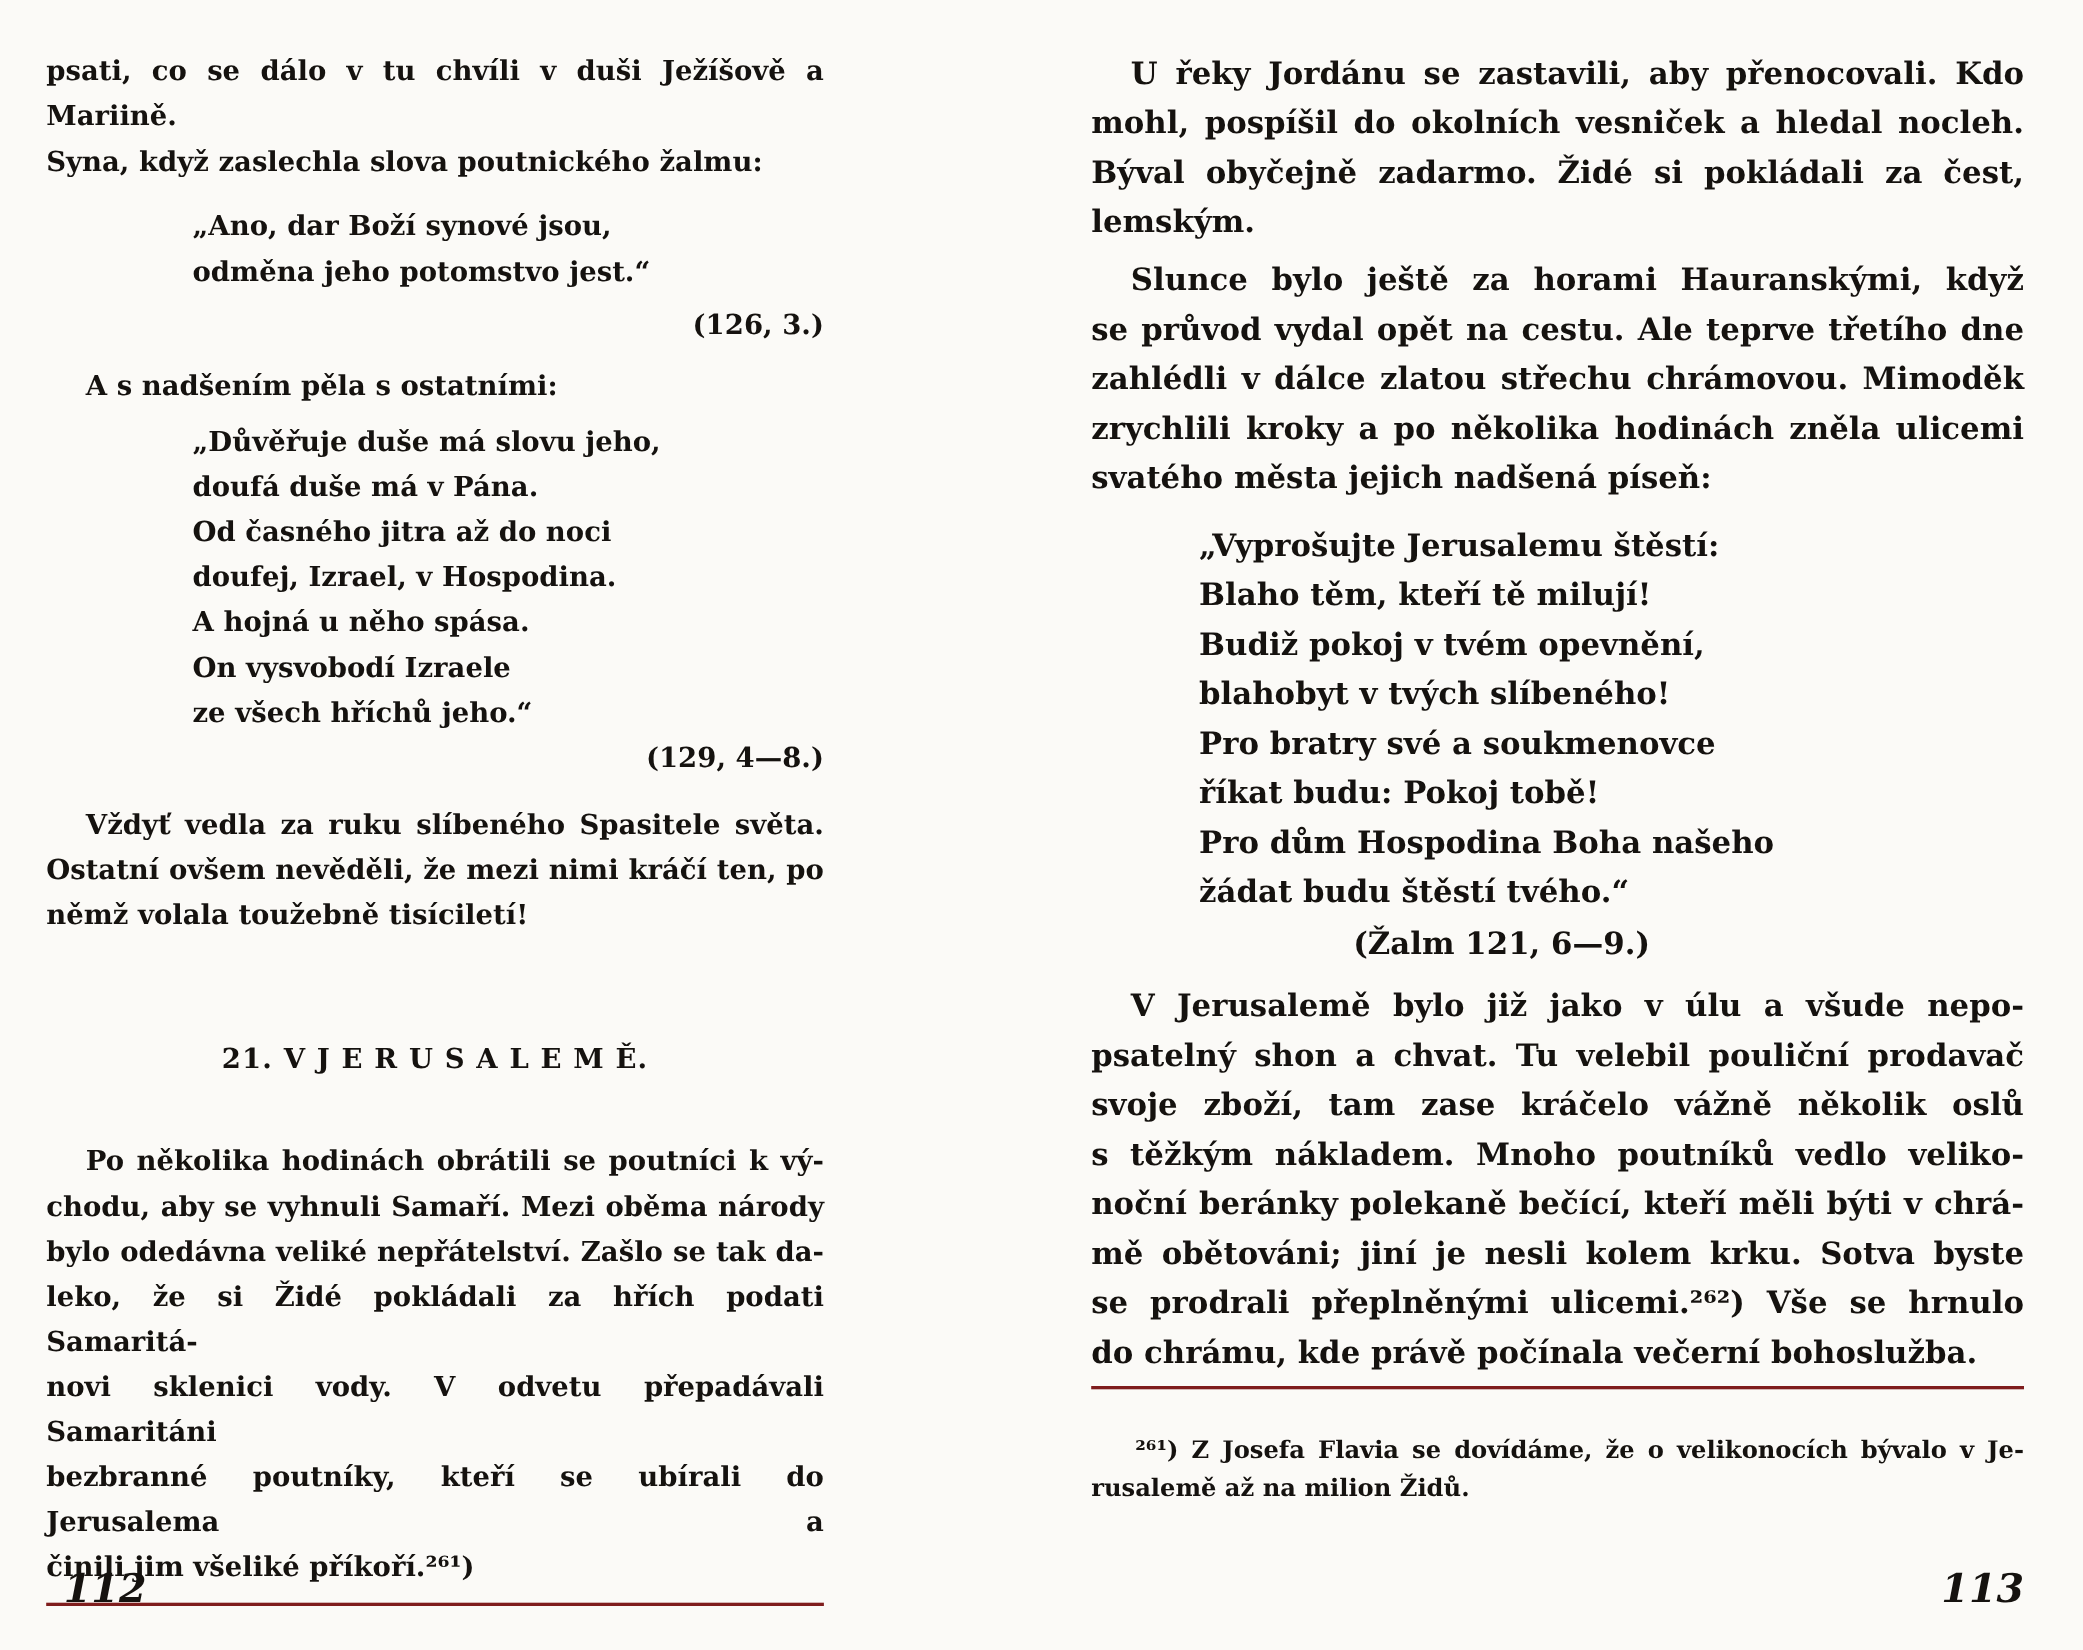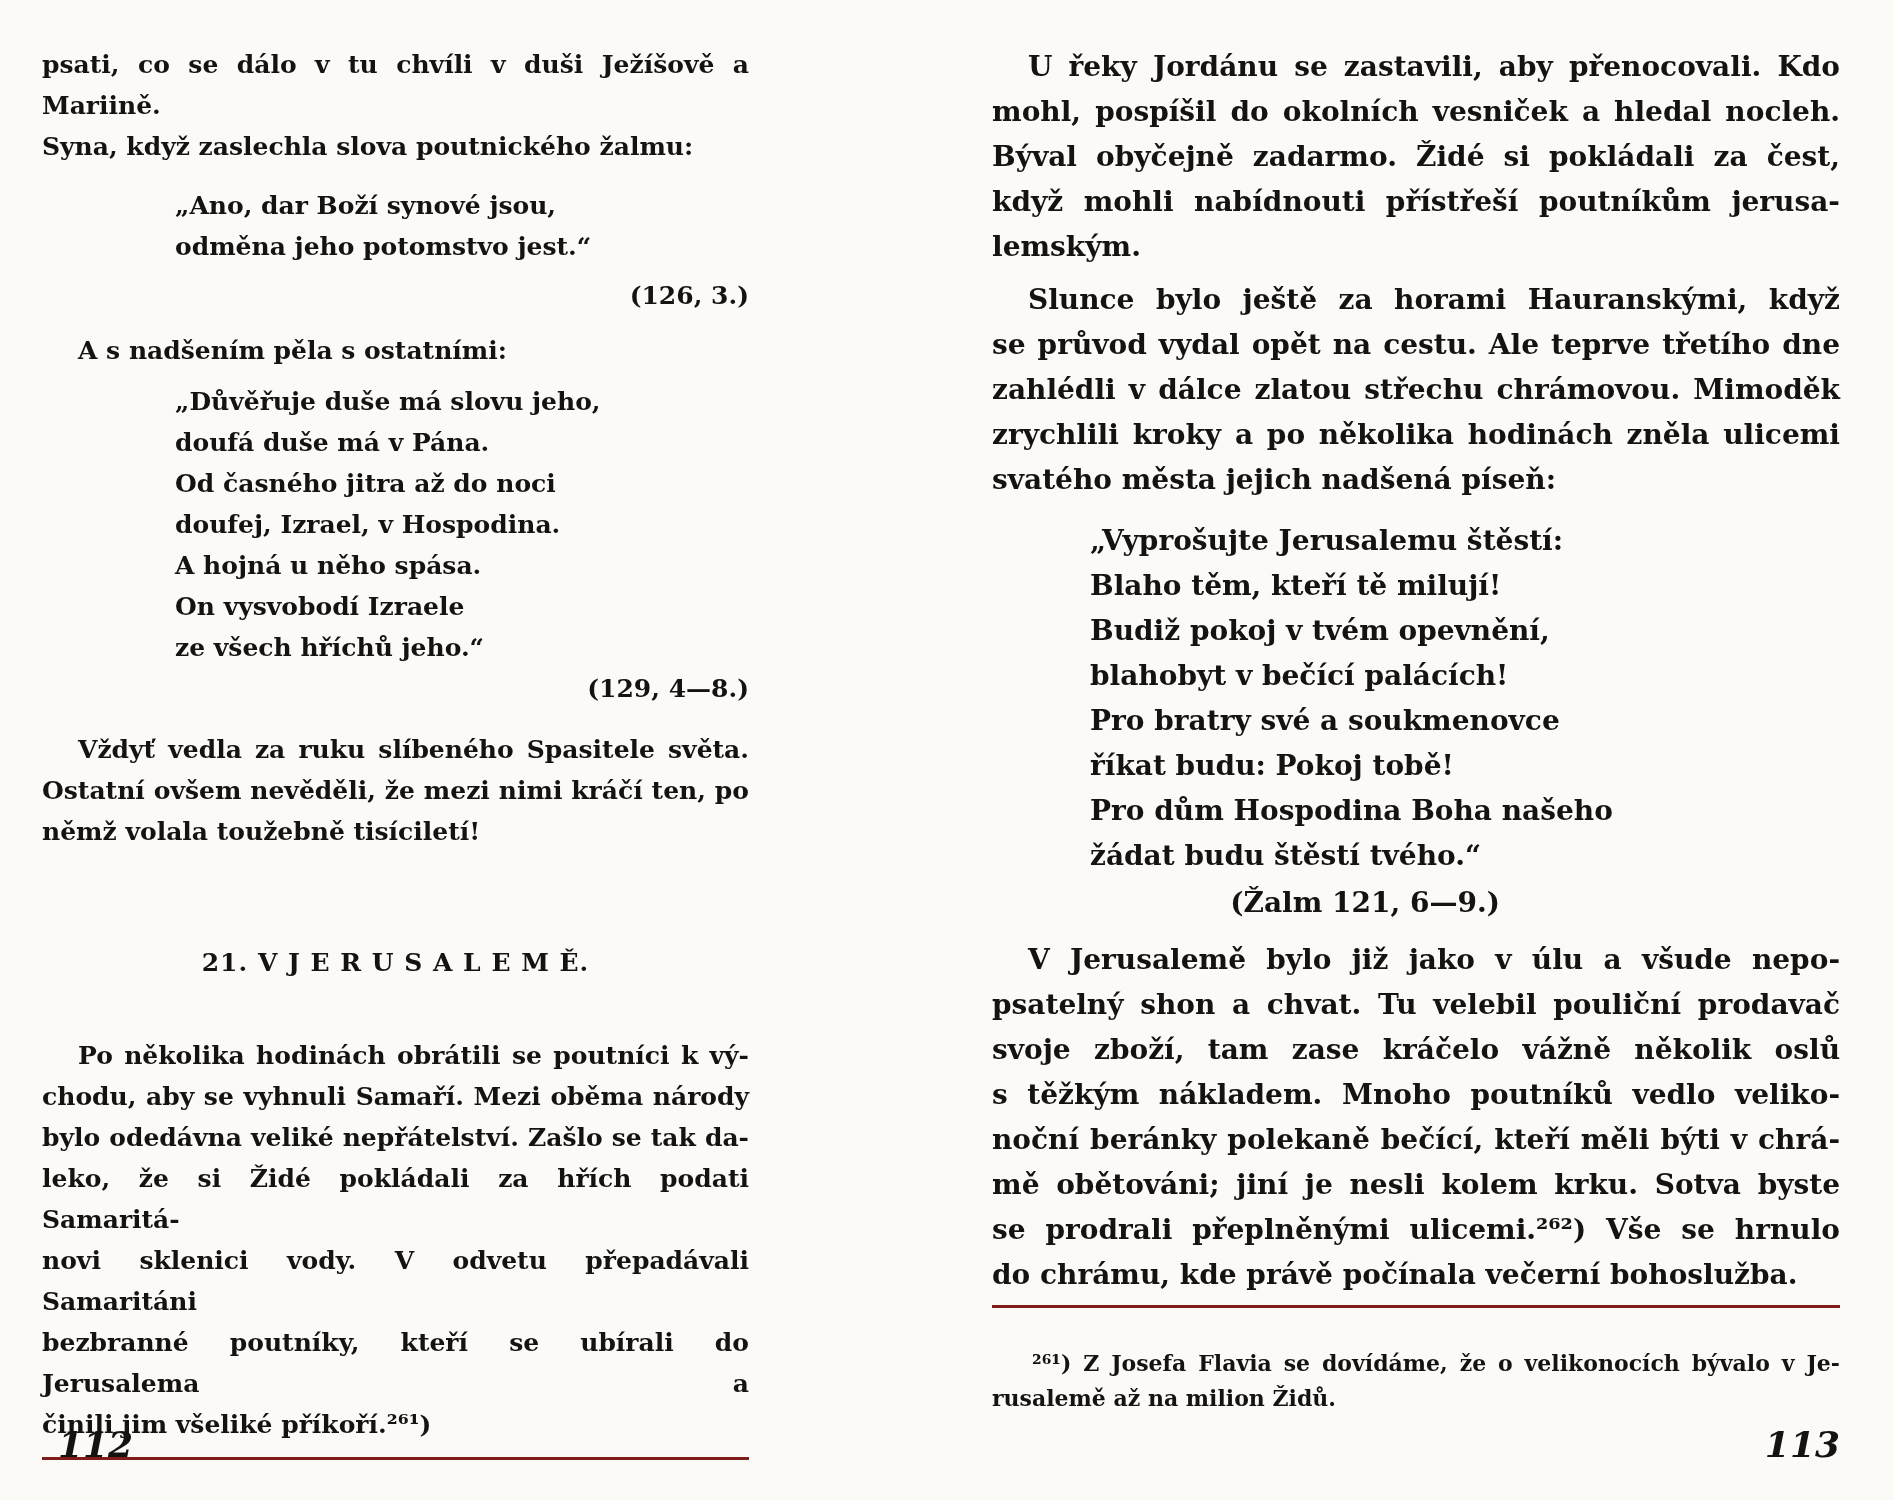--- a/index.html
+++ b/index.html
@@ -96,35 +96,34 @@
         <div class="line">bezbranné poutníky, kteří se ubírali do Jerusalema a</div>
         <div class="line last">činili jim všeliké příkoří.²⁶¹)</div>
       </div>
       <div class="block footnote"></div>
     </section>
   <section class="col page-right">
       <div class="block paragraph">
         <div class="line indent">U řeky Jordánu se zastavili, aby přenocovali. Kdo</div>
         <div class="line">mohl, pospíšil do okolních vesniček a hledal nocleh.</div>
         <div class="line">Býval obyčejně zadarmo. Židé si pokládali za čest,</div>
-        <div class="line">když mohli nabídnouti přístřeší poutníkům jerusa-</div>
         <div class="line last">lemským.</div>
       </div>
       <div class="block paragraph">
         <div class="line indent">Slunce bylo ještě za horami Hauranskými, když</div>
         <div class="line">se průvod vydal opět na cestu. Ale teprve třetího dne</div>
         <div class="line">zahlédli v dálce zlatou střechu chrámovou. Mimoděk</div>
         <div class="line">zrychlili kroky a po několika hodinách zněla ulicemi</div>
         <div class="line last">svatého města jejich nadšená píseň:</div>
       </div>
       <div class="block verse">
         <div class="line">„Vyprošujte Jerusalemu štěstí:</div>
         <div class="line">Blaho těm, kteří tě milují!</div>
         <div class="line">Budiž pokoj v tvém opevnění,</div>
-        <div class="line">blahobyt v bečící palácích!</div>
+        <div class="line">blahobyt v tvých slíbeného!</div>
         <div class="line">Pro bratry své a soukmenovce</div>
         <div class="line">říkat budu: Pokoj tobě!</div>
         <div class="line">Pro dům Hospodina Boha našeho</div>
         <div class="line last">žádat budu štěstí tvého.“</div>
       </div>
       <div class="block citation">(Žalm 121, 6—9.)</div>
       <div class="block paragraph">
         <div class="line indent">V Jerusalemě bylo již jako v úlu a všude nepo-</div>
         <div class="line">psatelný shon a chvat. Tu velebil pouliční prodavač</div>
         <div class="line">svoje zboží, tam zase kráčelo vážně několik oslů</div>

